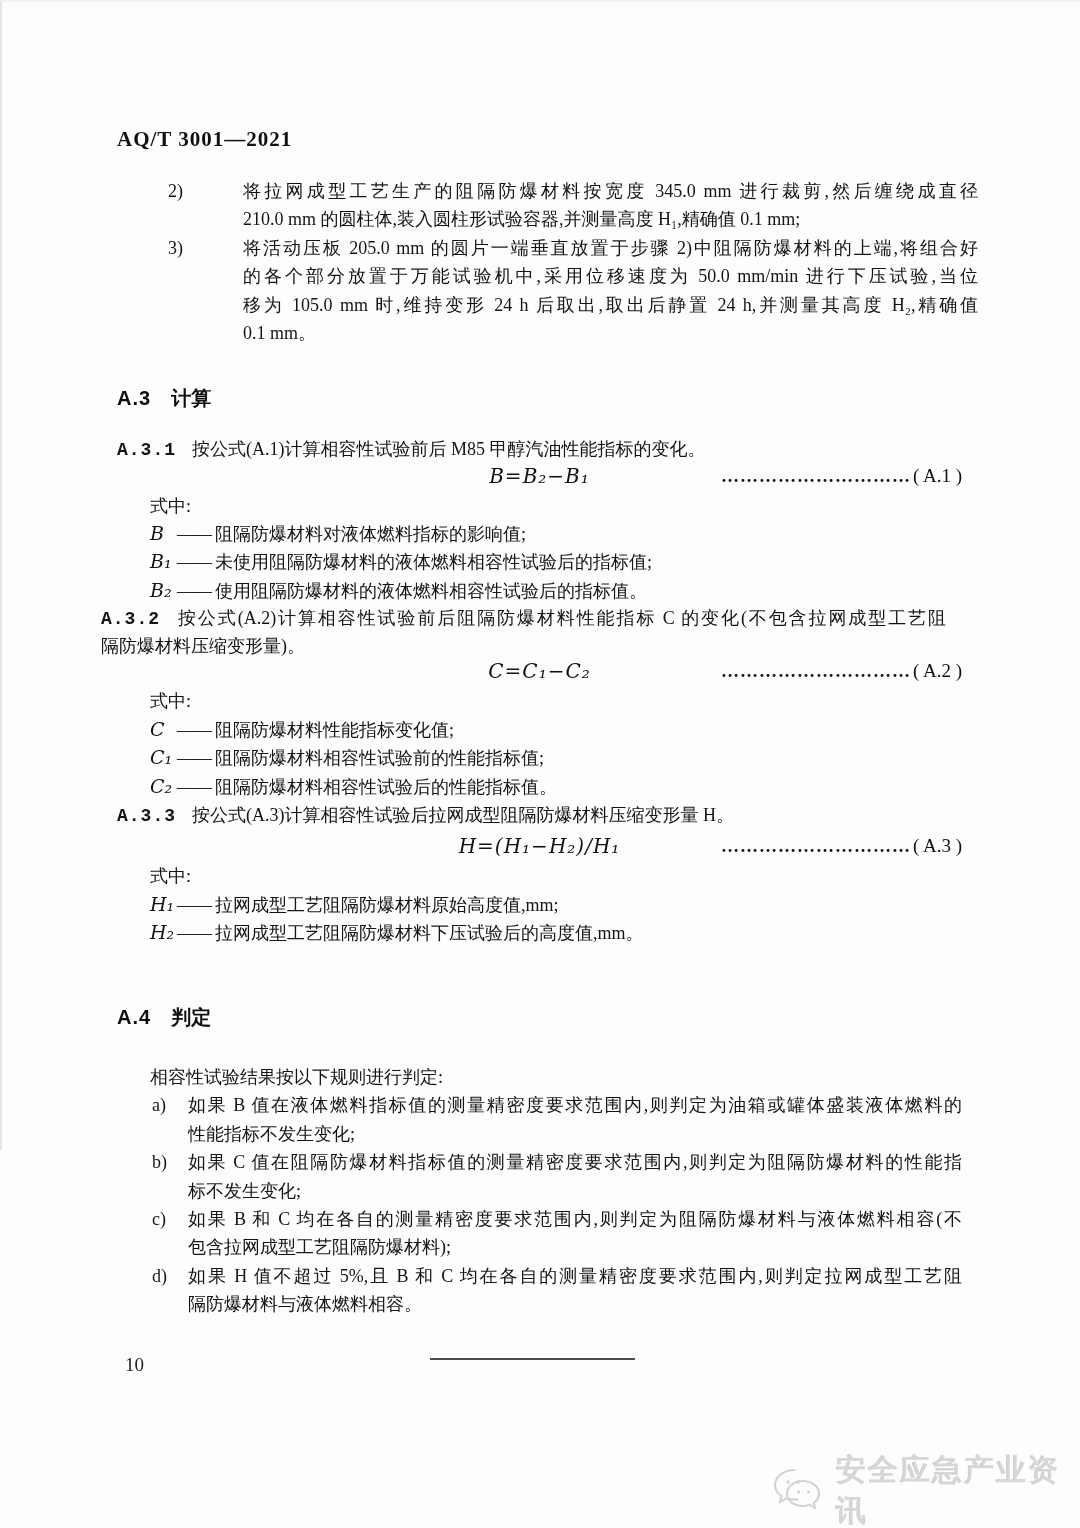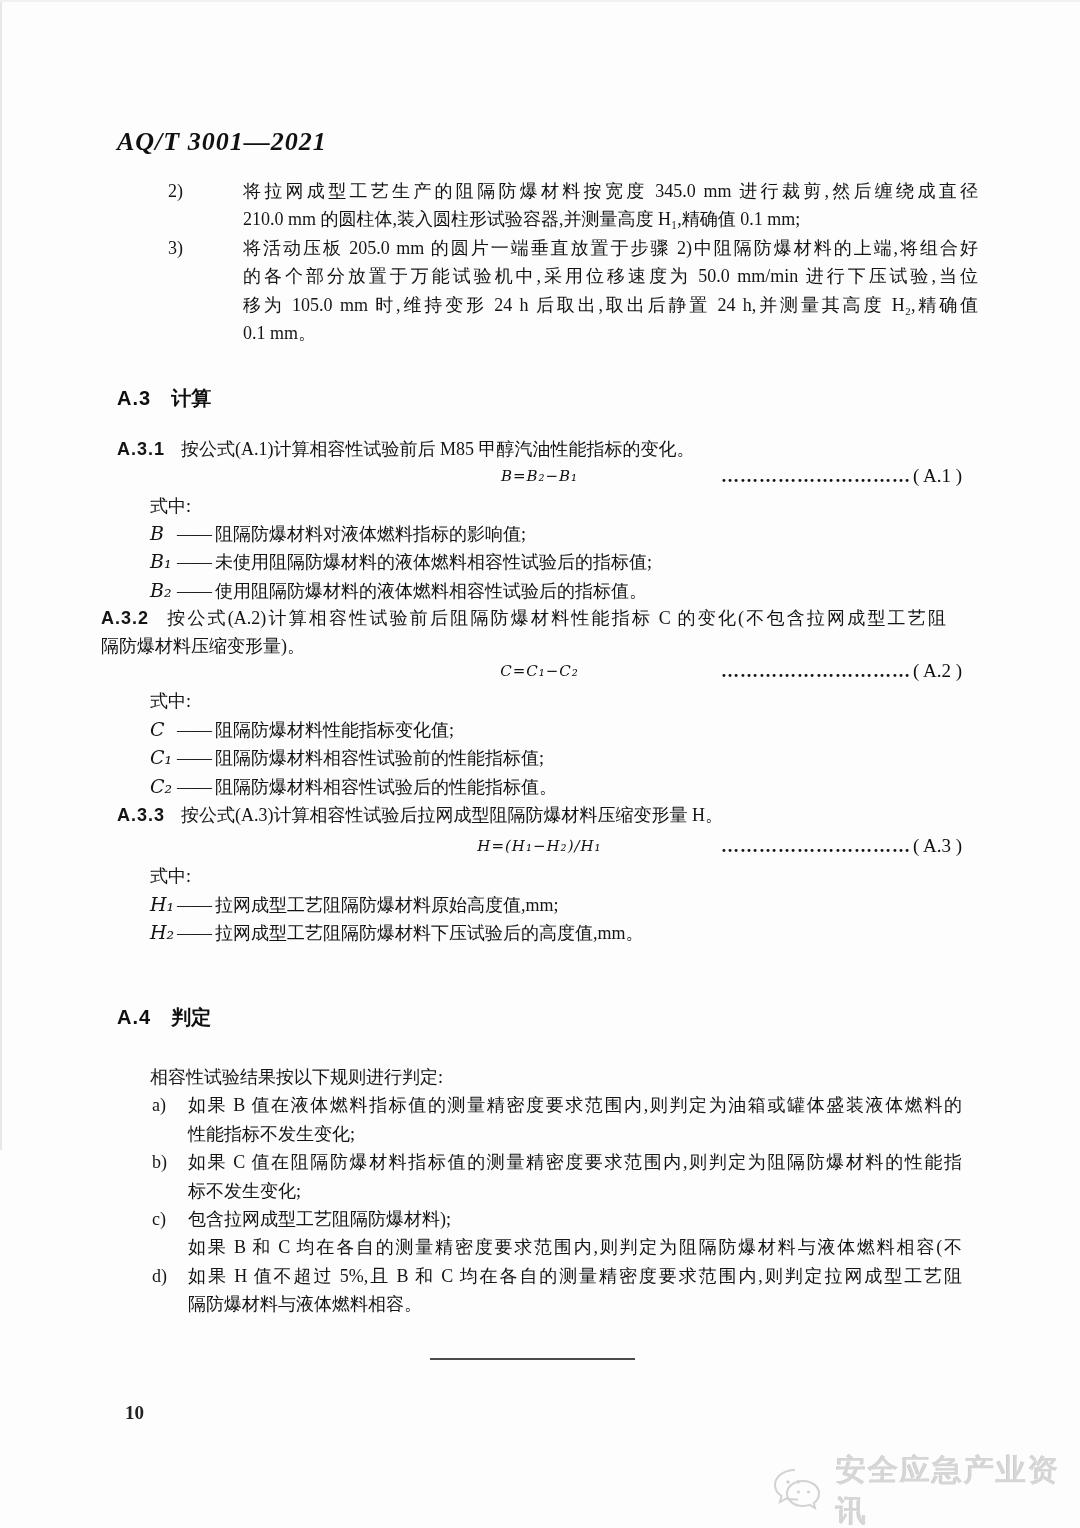--- a/index.html
+++ b/index.html
@@ -8,46 +8,46 @@
     font-family:"Liberation Serif","DejaVu Serif",serif;
     color:#161616;
   }
   .page{position:relative;width:1080px;height:1528px;background:#fdfdfd;overflow:hidden;}
   .edge-left{position:absolute;left:0;top:0;width:2px;height:1150px;background:#e7e7e7;}
   .edge-top{position:absolute;left:0;top:0;width:100%;height:2px;background:#f1f1f1;}
   .abs{position:absolute;}
 
   .doc-code{
     font-family:"Liberation Serif","DejaVu Serif",serif;
-    font-weight:bold;font-size:26px;letter-spacing:1px;color:#111;font-style:italic;
+    font-weight:bold;font-size:21px;letter-spacing:1px;color:#111;
   }
 
   .line{font-size:18px;line-height:28.4px;height:28.4px;color:#141414;}
   .just{text-align:justify;text-align-last:justify;}
 
   .marker{font-size:18px;line-height:28.4px;color:#141414;}
 
   .step{width:794px;}
   .step .marker{position:absolute;left:0;top:0;}
   .step-lines{margin-left:75px;width:735px;}
 
   .heading{font-family:"Liberation Sans","DejaVu Sans",sans-serif;font-weight:bold;font-size:20px;color:#0f0f0f;}
   .heading .h-num{margin-right:20px;letter-spacing:1px;}
 
   .clause{width:845px;}
   .clause-num{
-    font-family:Liberation Sans, sans-serif;
+    font-family:Liberation Mono, monospace;
     font-weight:bold;margin-right:16px;letter-spacing:1px;
   }
 
   .formula-row{width:845px;height:30px;}
   .formula{
     position:absolute;left:50%;transform:translateX(-50%);
     font-family:"DejaVu Serif","Liberation Serif",serif;
-    font-style:italic;font-size:15px;line-height:30px;letter-spacing:1px;color:#111;
+    font-style:italic;font-size:20px;line-height:30px;letter-spacing:1px;color:#111;
   }
   .leader-wrap{position:absolute;right:0;top:0;line-height:30px;white-space:nowrap;}
   .leader{font-weight:bold;font-size:18px;letter-spacing:1px;color:#111;}
   .flabel{font-size:19px;color:#111;margin-left:2px;}
 
   .where{font-size:18px;line-height:28.4px;color:#141414;}
 
   .defs{width:812px;}
   .def-line{white-space:nowrap;}
   .def-sym{
@@ -165,37 +165,37 @@
       <span class="rule-marker">b)</span>
       <div class="rule-lines">
         <div class="line just">如果 C 值在阻隔防爆材料指标值的测量精密度要求范围内,则判定为阻隔防爆材料的性能指</div>
         <div class="line">标不发生变化;</div>
       </div>
     </div>
 
     <div class="rule">
       <span class="rule-marker">c)</span>
       <div class="rule-lines">
+        <div class="line just">如果 B 和 C 均在各自的测量精密度要求范围内,则判定为阻隔防爆材料与液体燃料相容(不</div>
         <div class="line">包含拉网成型工艺阻隔防爆材料);</div>
-        <div class="line just">如果 B 和 C 均在各自的测量精密度要求范围内,则判定为阻隔防爆材料与液体燃料相容(不</div>
       </div>
     </div>
 
     <div class="rule">
       <span class="rule-marker">d)</span>
       <div class="rule-lines">
         <div class="line just">如果 H 值不超过 5%,且 B 和 C 均在各自的测量精密度要求范围内,则判定拉网成型工艺阻</div>
         <div class="line">隔防爆材料与液体燃料相容。</div>
       </div>
     </div>
   </div>
 
   <div class="abs divider" style="top:1358px;left:430px;width:205px;height:2px;"></div>
 
-  <div class="abs page-num" style="top:1402px;left:125px;font-weight:bold;">10</div>
+  <div class="abs page-num" style="top:1354px;left:125px;">10</div>
 
   <div class="abs watermark" style="top:1450px;left:770px;">
     <span>
       <svg width="58" height="50" viewBox="0 0 58 50">
         <g fill="none" stroke="#d2d2d2" stroke-width="2">
           <path d="M25 6 C13 6 5 13 5 21 c0 4.5 2.5 8.4 6.5 11 L10 38 l6.5 -3.6 c2.6 0.8 5.5 1.2 8.5 1.2 1 0 2 -0.05 3 -0.15"></path>
           <path d="M33 17 c-9 0 -16 5.5 -16 12.5 0 7 7 12.5 16 12.5 2.4 0 4.7 -0.4 6.7 -1.1 L45 44 l-1.2 -5 c3.2 -2.2 5.2 -5.6 5.2 -9.5 0 -7 -7 -12.5 -16 -12.5 z"></path>
         </g>
         <g fill="#d2d2d2">
           <circle cx="18" cy="18" r="1.8"></circle>

